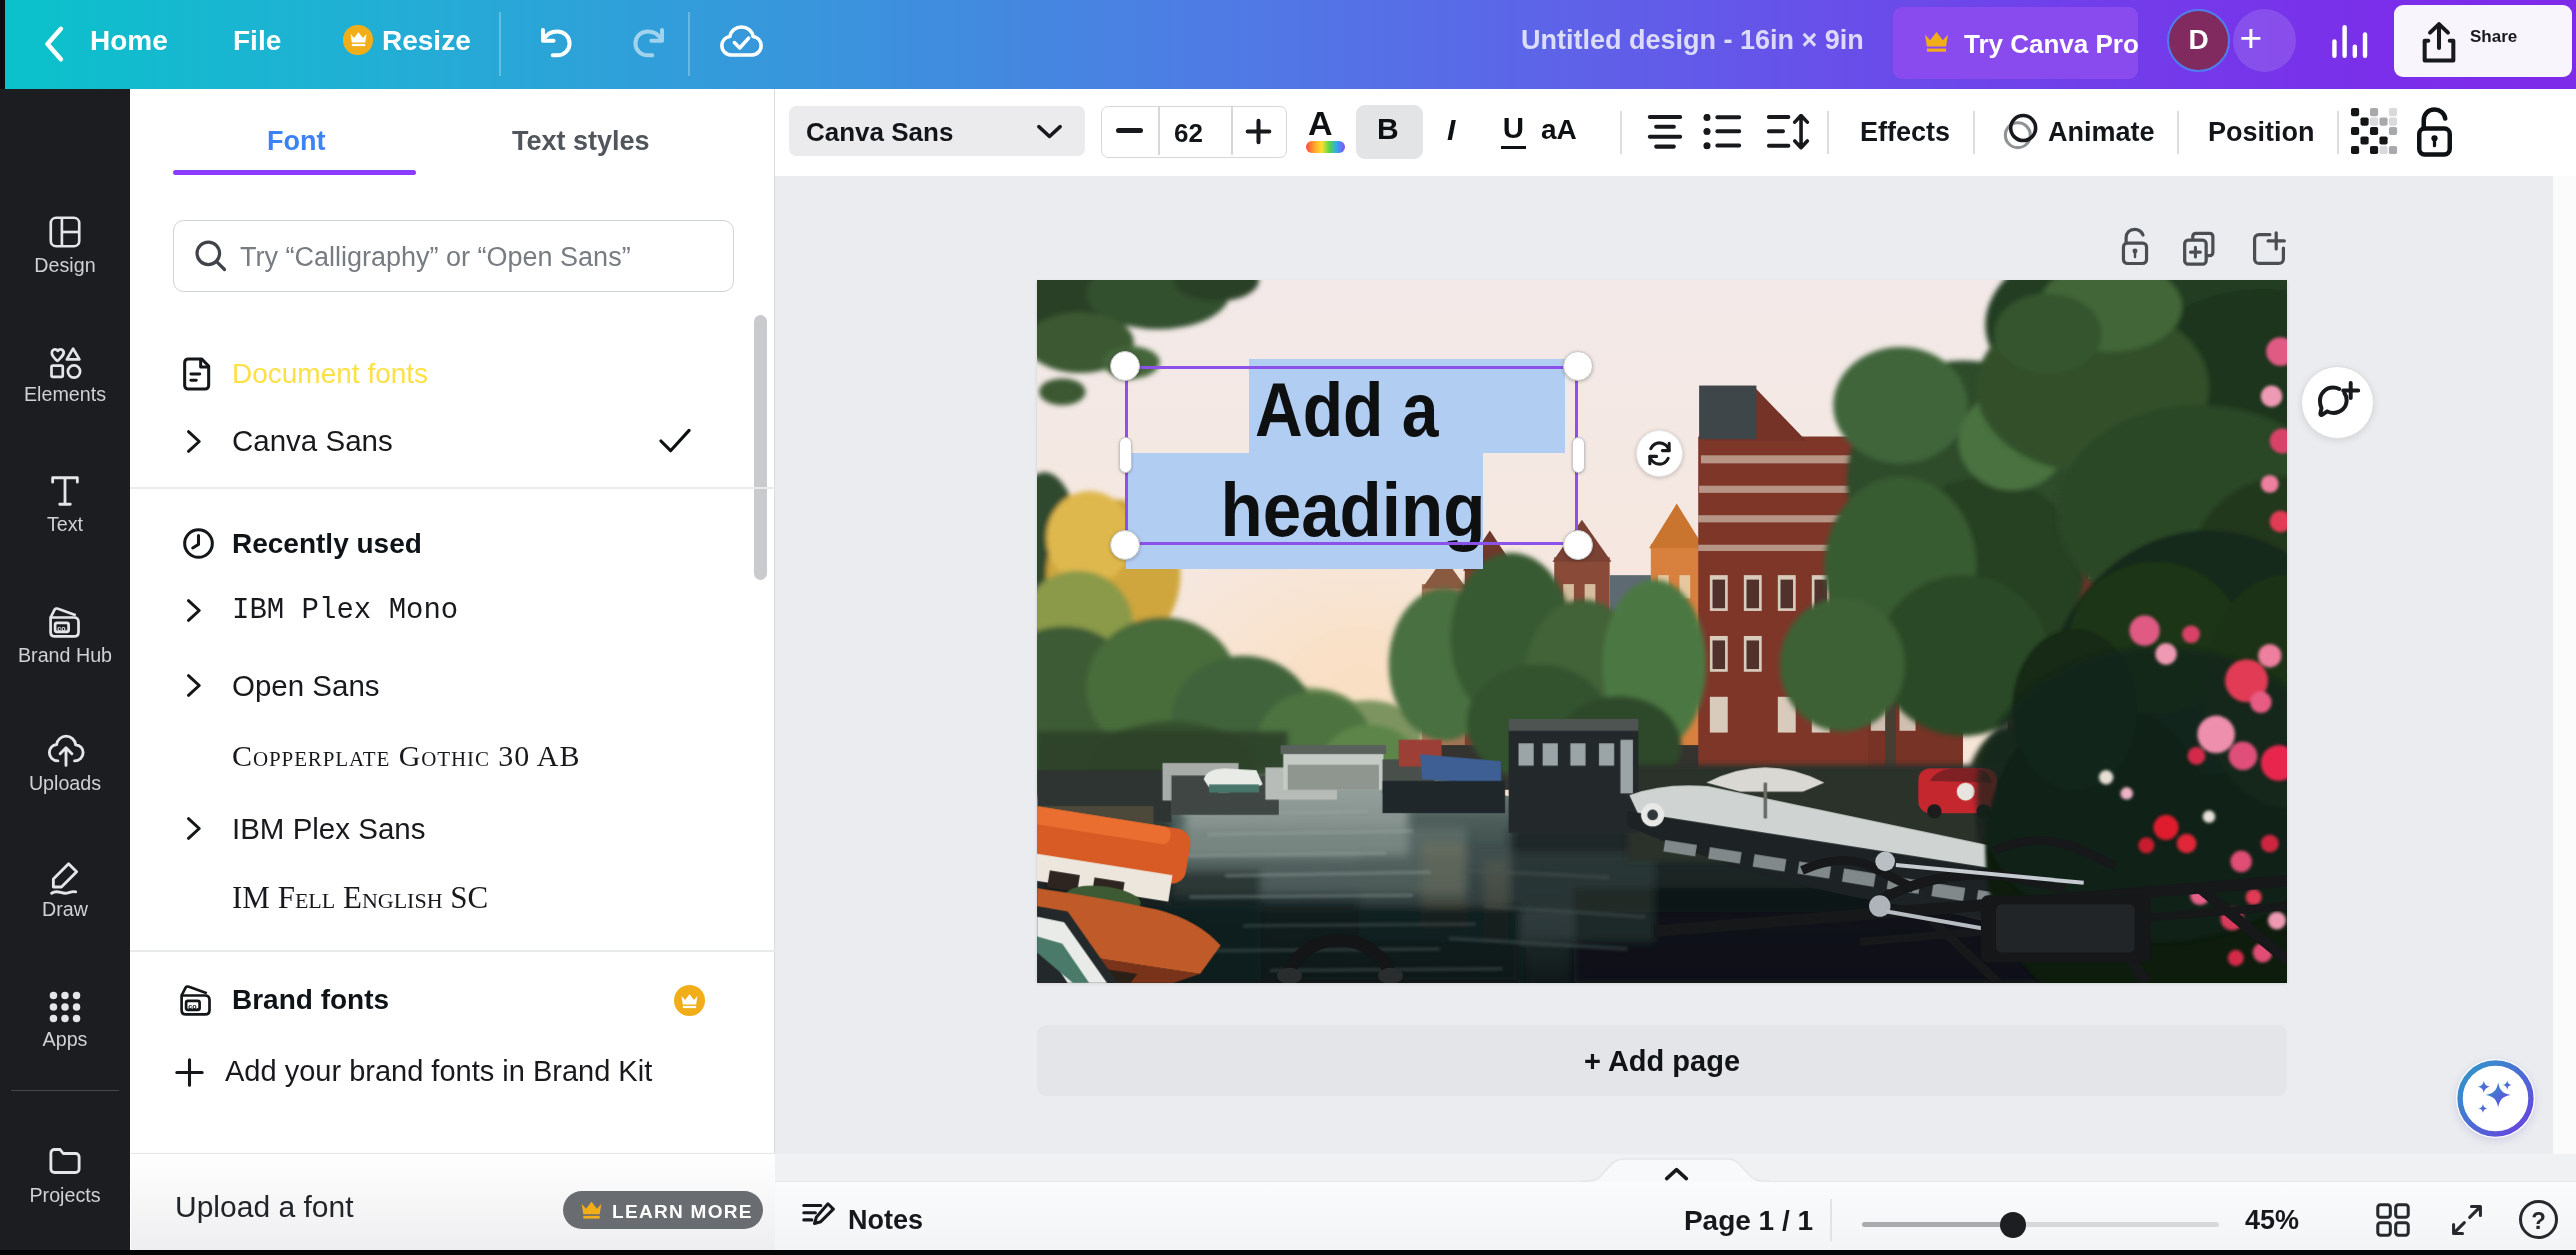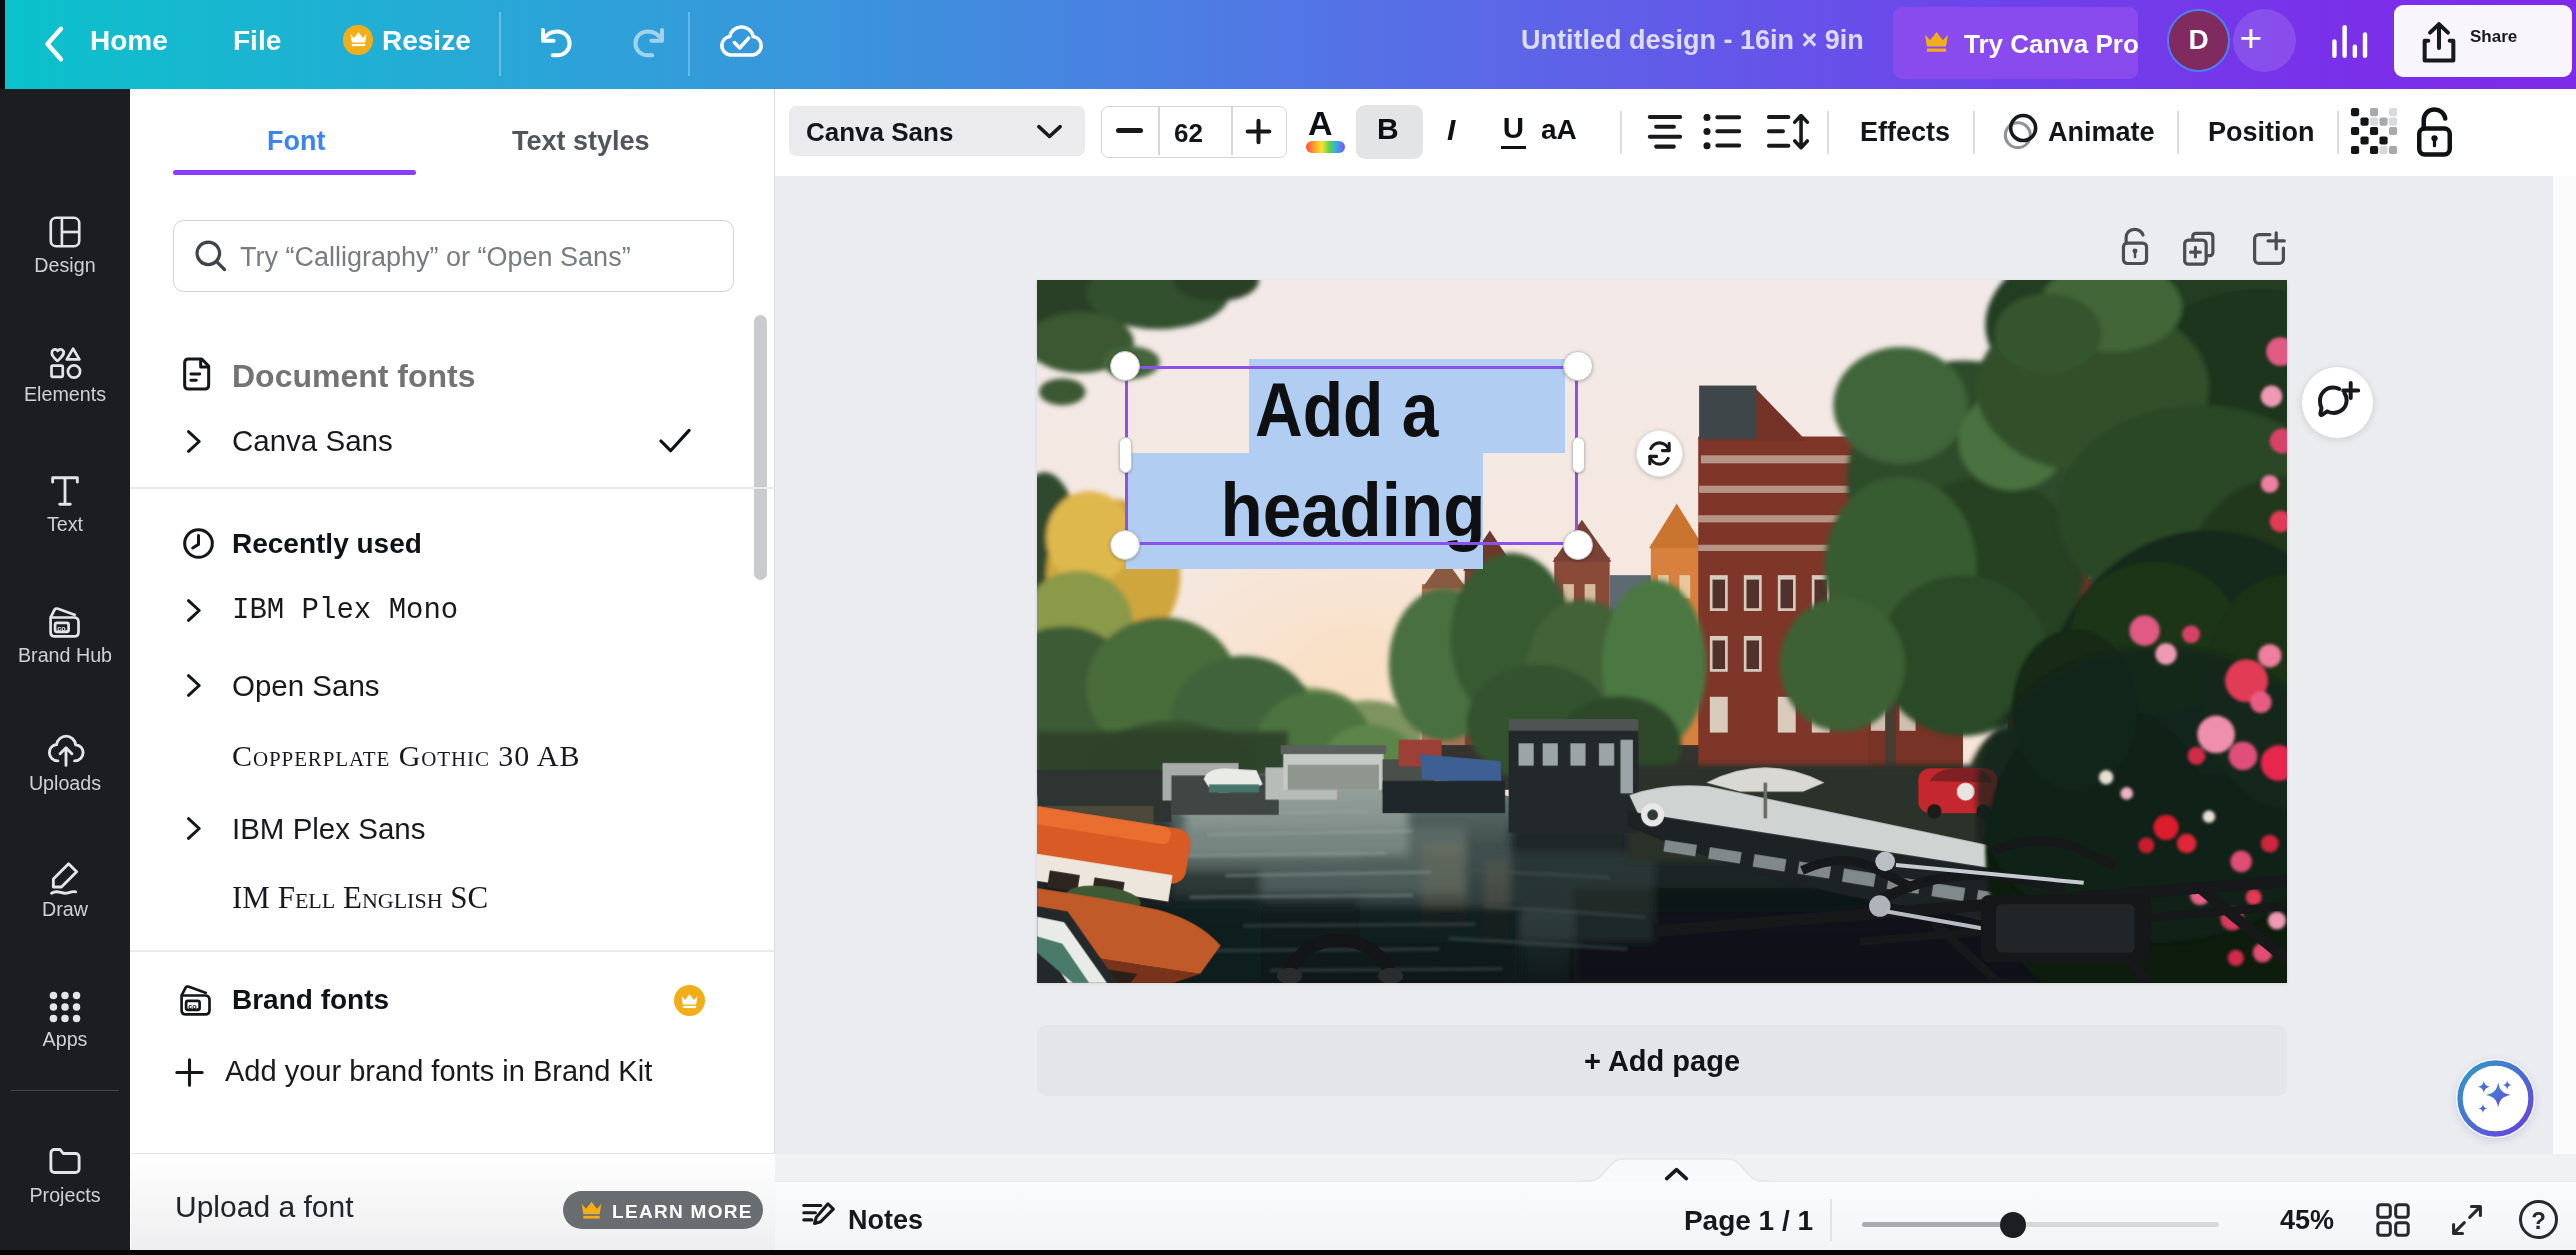--- a/index.html
+++ b/index.html
@@ -247,21 +247,21 @@
     <line x1="26.5" y1="26.5" x2="35" y2="35" stroke="#40444a" stroke-width="3.6" stroke-linecap="round"></line>
   </svg>
   <div class="abs" style="left:240px;top:242px;font-size:27px;color:#777c82">Try “Calligraphy” or “Open Sans”</div>
   <div class="abs" style="left:754px;top:315px;width:13.4px;height:265px;border-radius:7.2px;background:#c9cbce"></div>
   <svg class="abs" style="left:182px;top:356px" width="32" height="36" viewBox="0 0 36 40">
     <path d="M7 3 L22 3 L30 11 L30 33 C30 35.2 28.2 37 26 37 L7 37 C4.8 37 3 35.2 3 33 L3 7 C3 4.8 4.8 3 7 3 Z" fill="none" stroke="#14171a" stroke-width="3.4" stroke-linejoin="round"></path>
     <path d="M21 3.5 L21 12 L29.5 12" fill="none" stroke="#14171a" stroke-width="3.4" stroke-linejoin="round"></path>
     <line x1="10" y1="20" x2="20" y2="20" stroke="#14171a" stroke-width="3.2" stroke-linecap="round"></line>
     <line x1="10" y1="27" x2="16" y2="27" stroke="#14171a" stroke-width="3.2" stroke-linecap="round"></line>
   </svg>
-  <div class="abs" style="left:232px;top:358px;font-size:32px;font-weight:700;color:#737373">Document fonts</div>
+  <div class="abs" style="left:232px;top:358px;font-size:28px;font-weight:400;color:#fde047">Document fonts</div>
   <svg class="abs" style="left:184px;top:428px" width="19.7" height="27" viewBox="0 0 22 30">
     <path d="M5 4 L17 15 L5 26" fill="none" stroke="#14171a" stroke-width="3.4" stroke-linecap="round" stroke-linejoin="round"></path>
   </svg>
   <div class="abs" style="left:232px;top:424px;font-size:29.5px;font-weight:500;color:#17191d">Canva Sans</div>
   <svg class="abs" style="left:658px;top:426px" width="34" height="30" viewBox="0 0 38 34">
     <path d="M3 17 L14 28 L35 5" fill="none" stroke="#0e1114" stroke-width="3.6" stroke-linecap="round" stroke-linejoin="round"></path>
   </svg>
   <div class="abs" style="left:130px;top:487px;width:645px;height:1.8px;background:#e9eaec"></div>
   <svg class="abs" style="left:182px;top:527px" width="33" height="33" viewBox="0 0 37 37">
     <circle cx="18.5" cy="18.5" r="15.5" fill="none" stroke="#14171a" stroke-width="3.4"></circle>
@@ -779,21 +779,21 @@
       <line x1="3" y1="20" x2="12" y2="20"></line>
       <path d="M30 2 L36 8 L22 22 L15 24 L17 17 Z" stroke-linejoin="round"></path>
     </g>
   </svg>
   <div class="abs" style="left:848px;top:1205px;font-size:27px;font-weight:600;color:#16181b">Notes</div>
   <div class="abs" style="left:1659px;top:1205px;font-size:28px;font-weight:600;color:#16181b;width:179px;text-align:center">Page 1 / 1</div>
   <div class="abs" style="left:1830px;top:1199px;width:1.8px;height:42px;background:#e2e3e5"></div>
   <div class="abs" style="left:1862px;top:1222px;width:150px;height:4.5px;border-radius:2.7px;background:#a9abae"></div>
   <div class="abs" style="left:2013px;top:1222px;width:206px;height:4.5px;border-radius:2.7px;background:#d7d8da"></div>
   <div class="abs" style="left:2000px;top:1212px;width:26px;height:26px;border-radius:50%;background:#1c1e21"></div>
-  <div class="abs" style="left:2245px;top:1205px;font-size:27px;font-weight:600;color:#16181b;width:89px;text-align:right">45%</div>
+  <div class="abs" style="left:2245px;top:1205px;font-size:27px;font-weight:600;color:#16181b;width:89px;text-align:left">45%</div>
   <svg class="abs" style="left:2376px;top:1203px" width="34" height="34" viewBox="0 0 38 38">
     <g fill="none" stroke="#26292d" stroke-width="3.4">
       <rect x="2" y="2" width="14" height="14" rx="3"></rect>
       <rect x="22" y="2" width="14" height="14" rx="3"></rect>
       <rect x="2" y="22" width="14" height="14" rx="3"></rect>
       <rect x="22" y="22" width="14" height="14" rx="3"></rect>
     </g>
   </svg>
   <svg class="abs" style="left:2450px;top:1203px" width="34" height="34" viewBox="0 0 38 38">
     <g stroke="#26292d" stroke-width="3.4" stroke-linecap="round" stroke-linejoin="round" fill="none">

